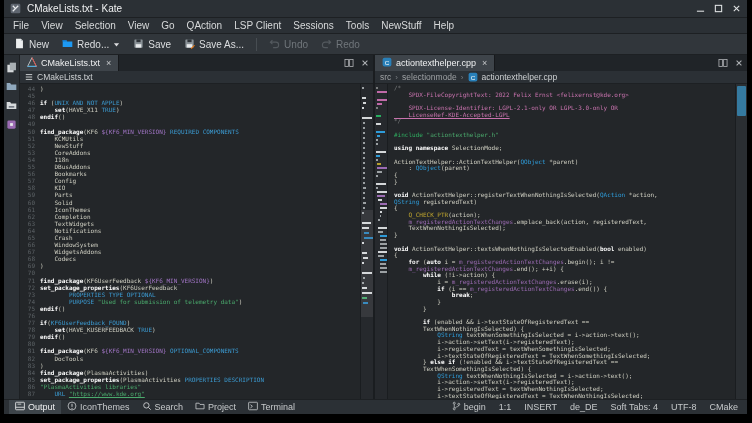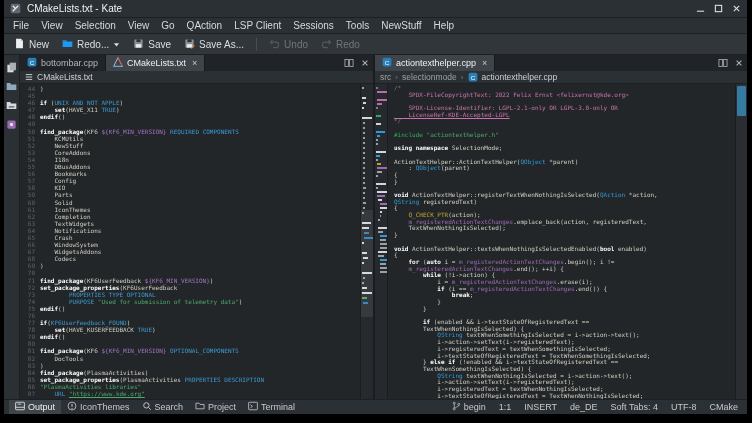--- a/index.html
+++ b/index.html
@@ -196,27 +196,20 @@
       <span>
           <svg xmlns="http://www.w3.org/2000/svg" width="11" height="11" viewBox="0 0 16 16">
             <rect x="2" y="2" width="12" height="12" rx="2" fill="#9b6bb3"></rect>
             <rect x="6" y="6" width="4" height="4" fill="#e8eaec"></rect>
           </svg>
         </span>
     </div>
 
     <div class="pane left">
       <div class="tabbar">
-        <div class="tab">
-          <span><svg xmlns="http://www.w3.org/2000/svg" width="10" height="10" viewBox="0 0 16 16">
-                <rect x="1" y="1" width="14" height="14" rx="3" fill="#2980b9"></rect>
-                <text x="8" y="12" font-size="10" fill="#fff" text-anchor="middle" font-family="sans-serif">C</text>
-              </svg></span>
-          <span>bottombar.cpp</span>
-        </div>
         <div class="tab active">
           <span><svg xmlns="http://www.w3.org/2000/svg" width="10" height="10" viewBox="0 0 16 16">
                 <path d="M8 1 L15 15 H1 Z" fill="none" stroke="#c6cacd" stroke-width="1.4"></path>
                 <path d="M8 1 L15 15" stroke="#e2443a" stroke-width="1.4"></path>
                 <path d="M1 15 H15" stroke="#3daee9" stroke-width="1.4"></path>
               </svg></span>
           <span>CMakeLists.txt</span>
           <span class="tclose">×</span>
         </div>
         <div class="spacer"></div>

